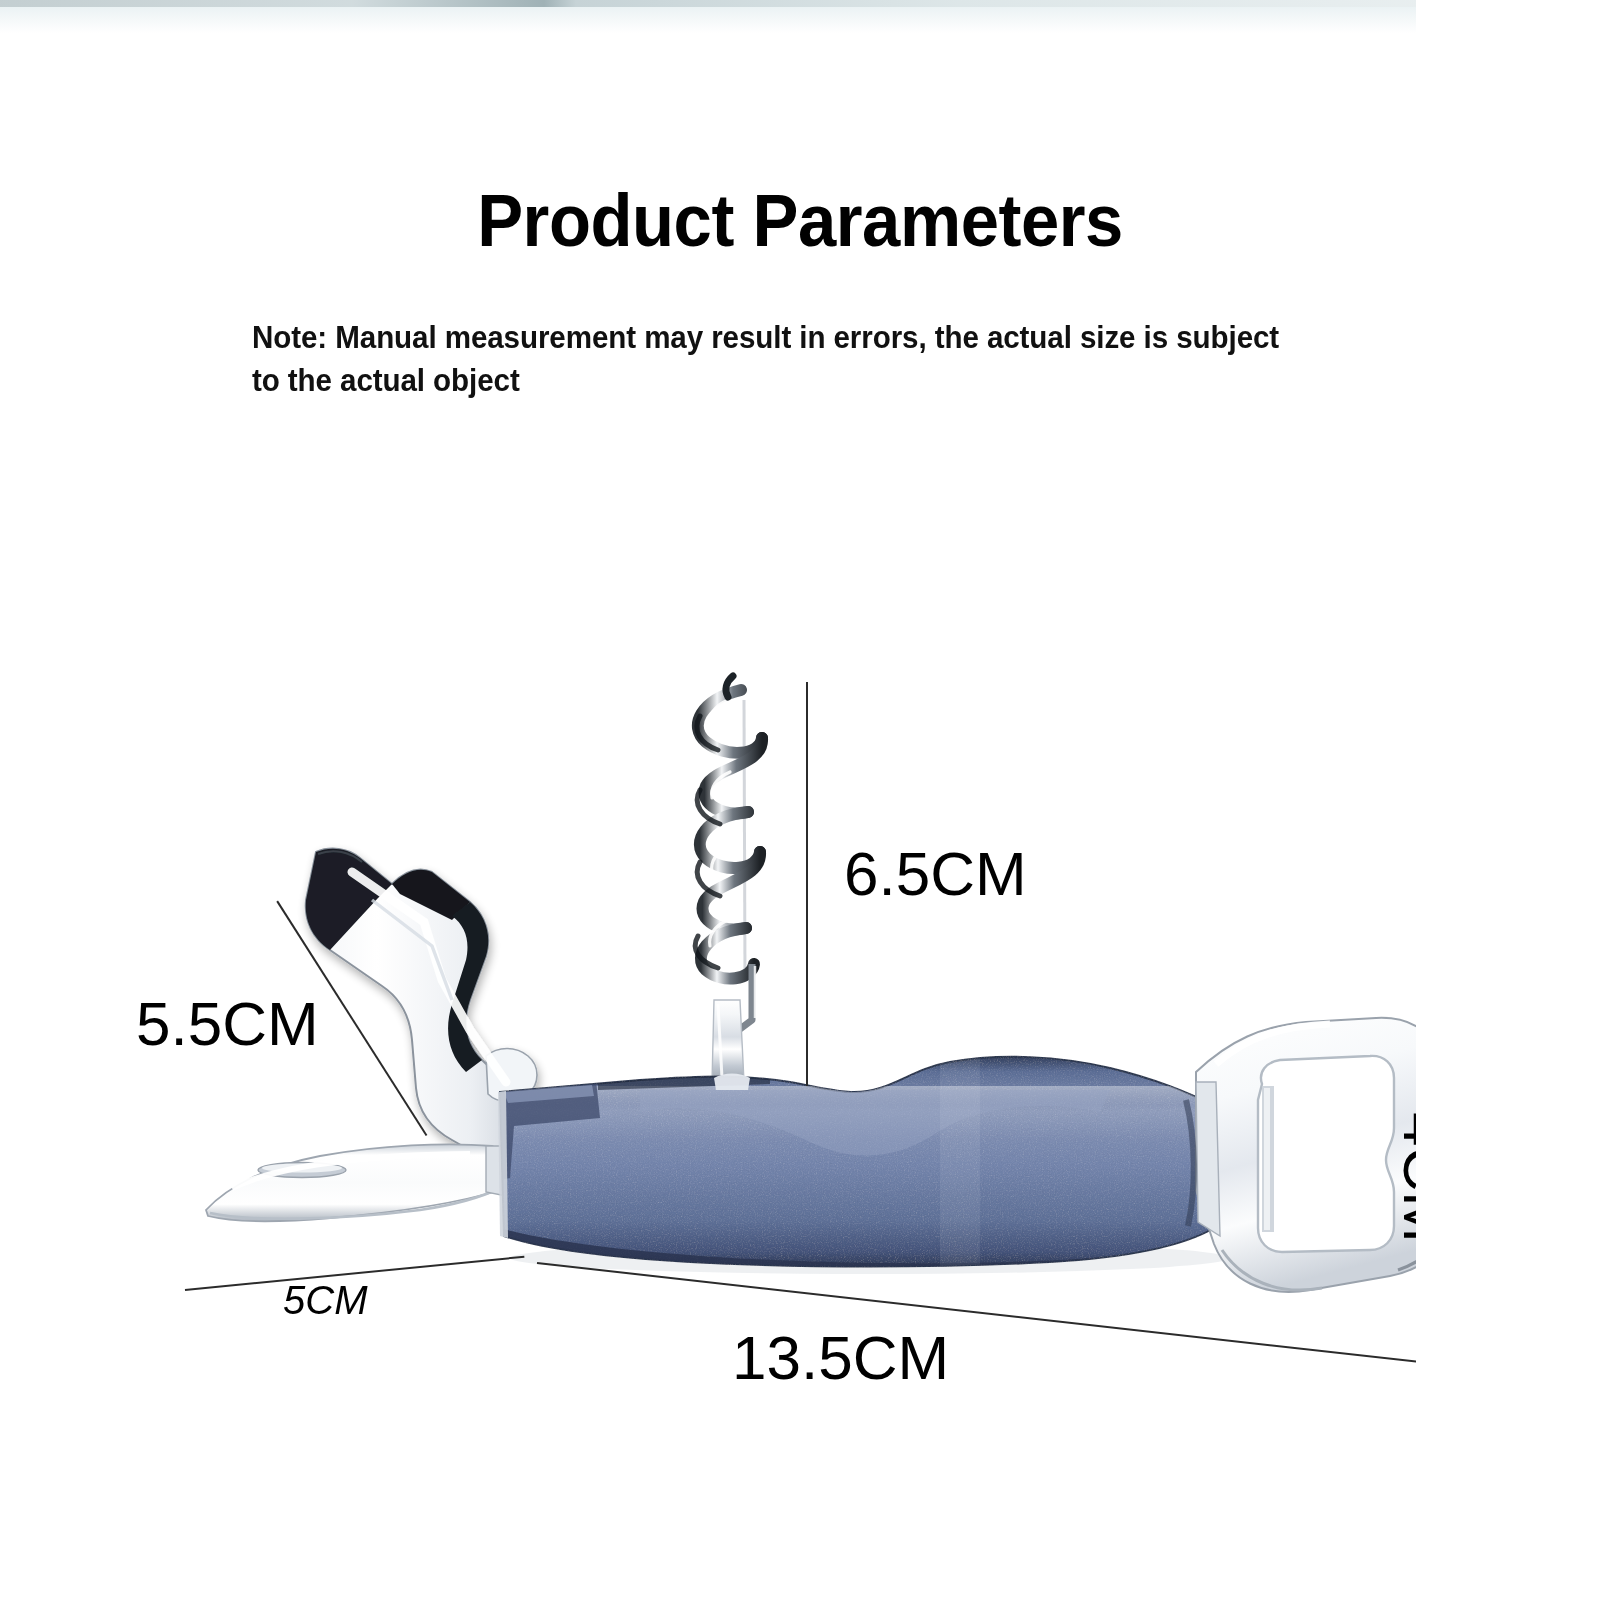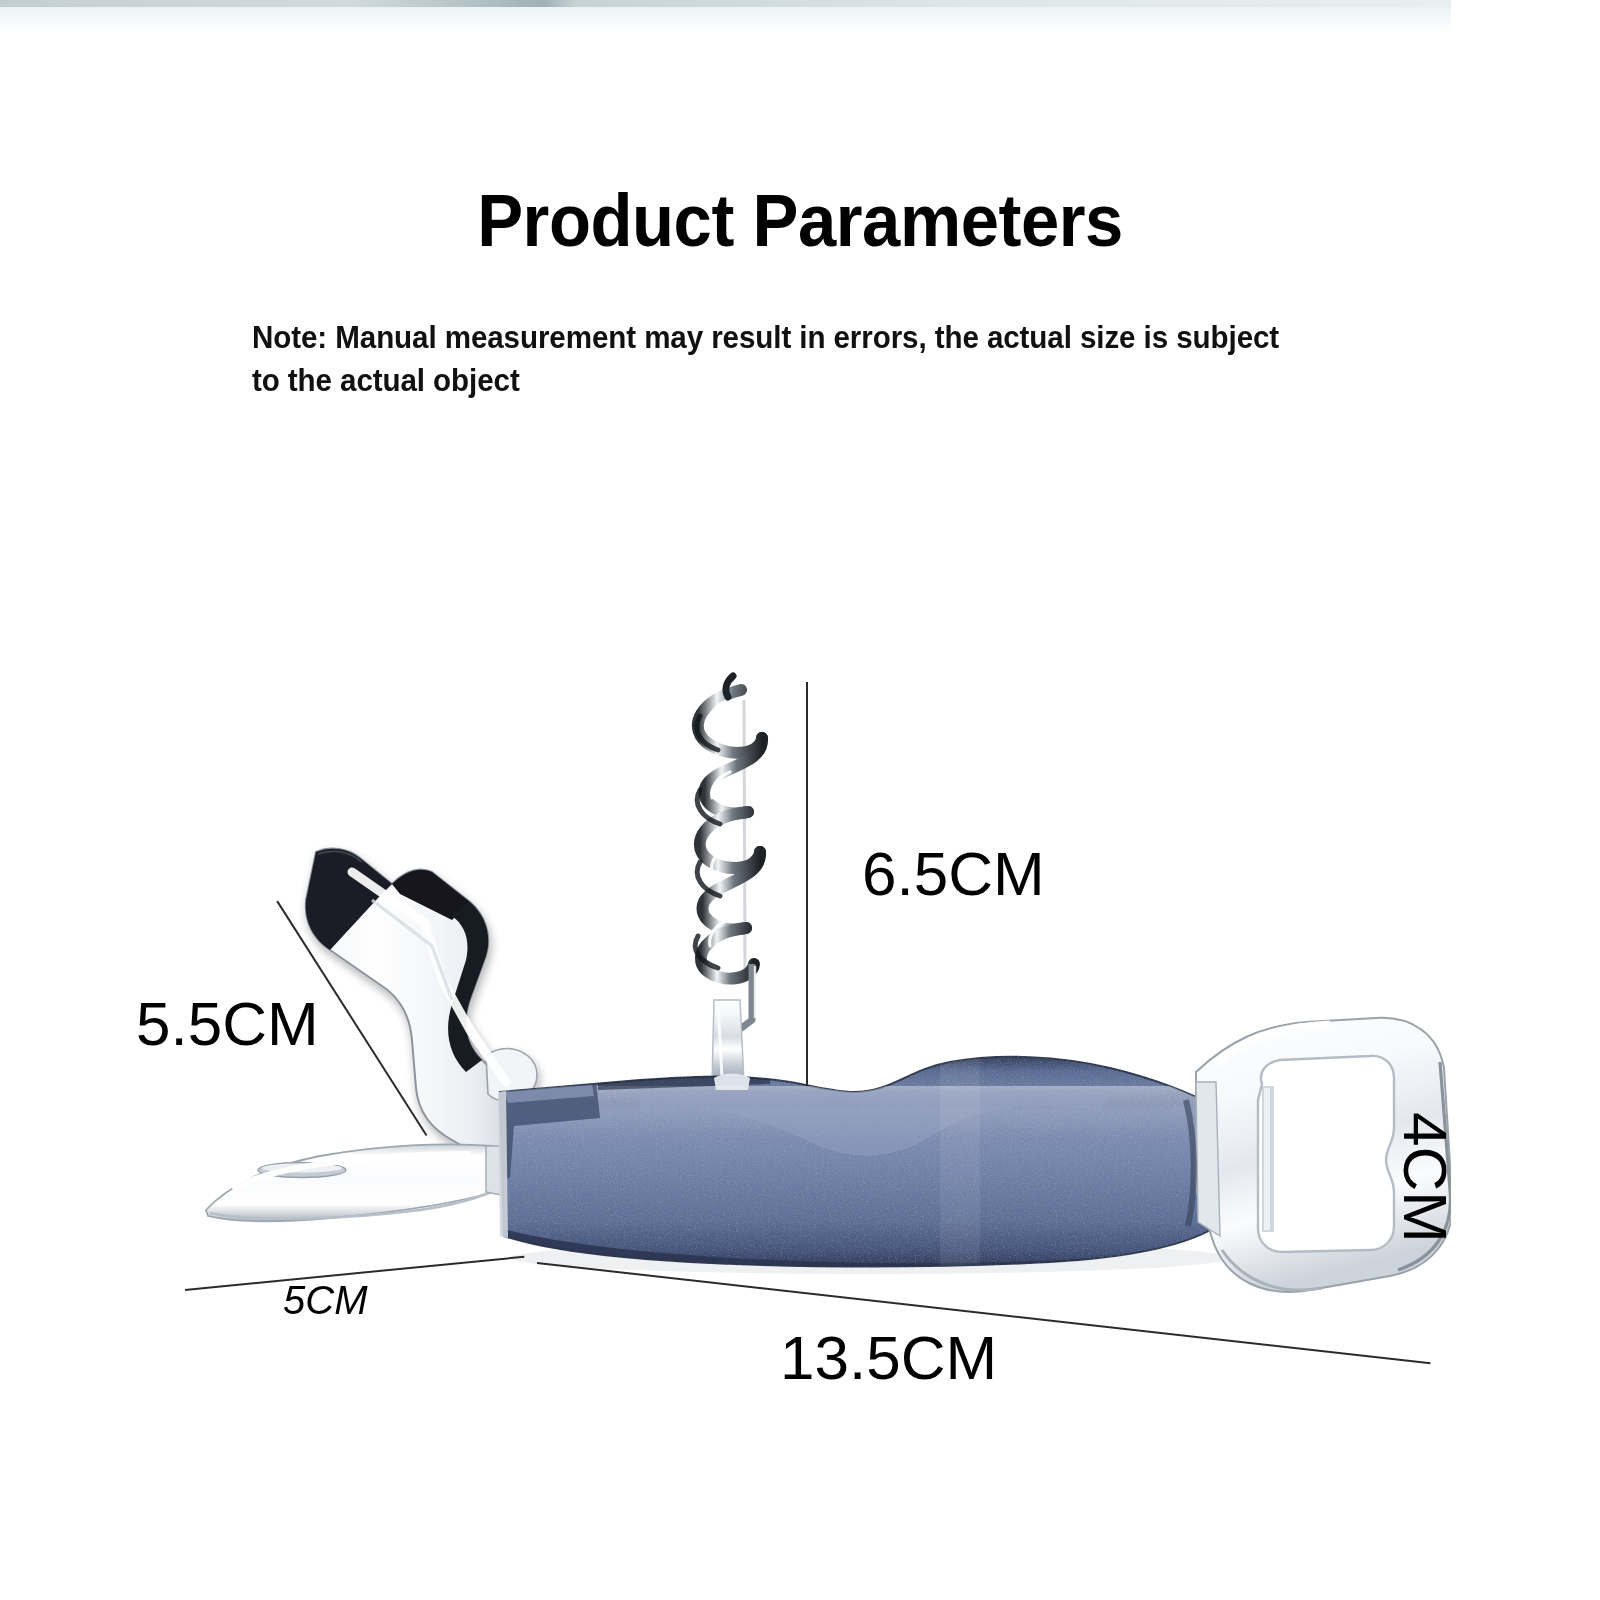--- a/index.html
+++ b/index.html
@@ -7,21 +7,20 @@
     padding: 0;
     background: #ffffff;
   }
   #page {
     position: relative;
     width: 1416px;
     height: 1600px;
     background: #ffffff;
     overflow: hidden;
     font-family: "Liberation Sans", sans-serif;
-    padding-left: 35px;
   }
 
   
   .top-strip {
     position: absolute;
     left: 0; top: 0;
     width: 1600px; height: 7px;
     background: linear-gradient(90deg,#b9c6c9 0%, #c9d5d8 22%, #8fa4a9 34%, #bccbcf 36%, #d7e2e4 60%, #e9eff0 100%);
     opacity: .85;
   }
@@ -59,24 +58,24 @@
   }
 
   
   .dim {
     position: absolute;
     color: #000000;
     font-weight: 400;
     white-space: nowrap;
     font-family: "Liberation Sans", sans-serif;
   }
-  .dim-65  { left: 862px; top: 838px;  font-size: 62px; }
+  .dim-65  { left: 844px; top: 838px;  font-size: 62px; }
   .dim-55  { left: 108px; top: 988px;  font-size: 62px; margin-left: 28px; }
   .dim-5   { left: 283px; top: 1278px; font-size: 40px; font-style: italic; }
-  .dim-135 { left: 780px; top: 1322px; font-size: 62px; }
+  .dim-135 { left: 732px; top: 1322px; font-size: 62px; }
   .dim-4   { left: 1461px; top: 1112px; font-size: 62px;
              transform: rotate(90deg); transform-origin: left top; }
 
   
   .rule {
     position: absolute;
     background: #2b2b2b;
   }
   .rule-v-65 { left: 806px; top: 682px; width: 2.4px; height: 404px; }
   .rule-v-4  { left: 1480px; top: 1030px; width: 2.6px; height: 292px; }

